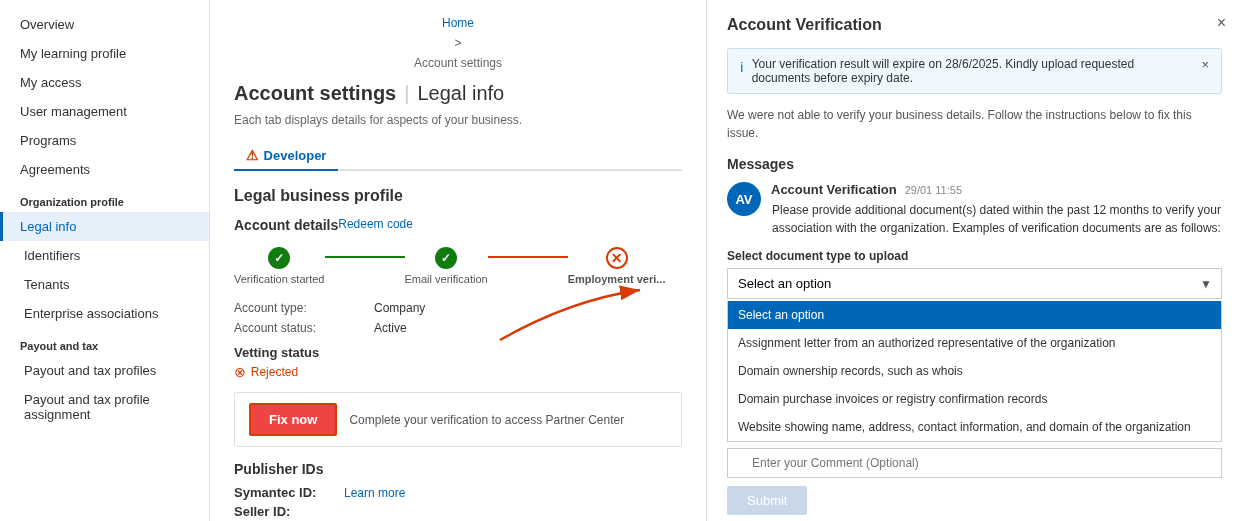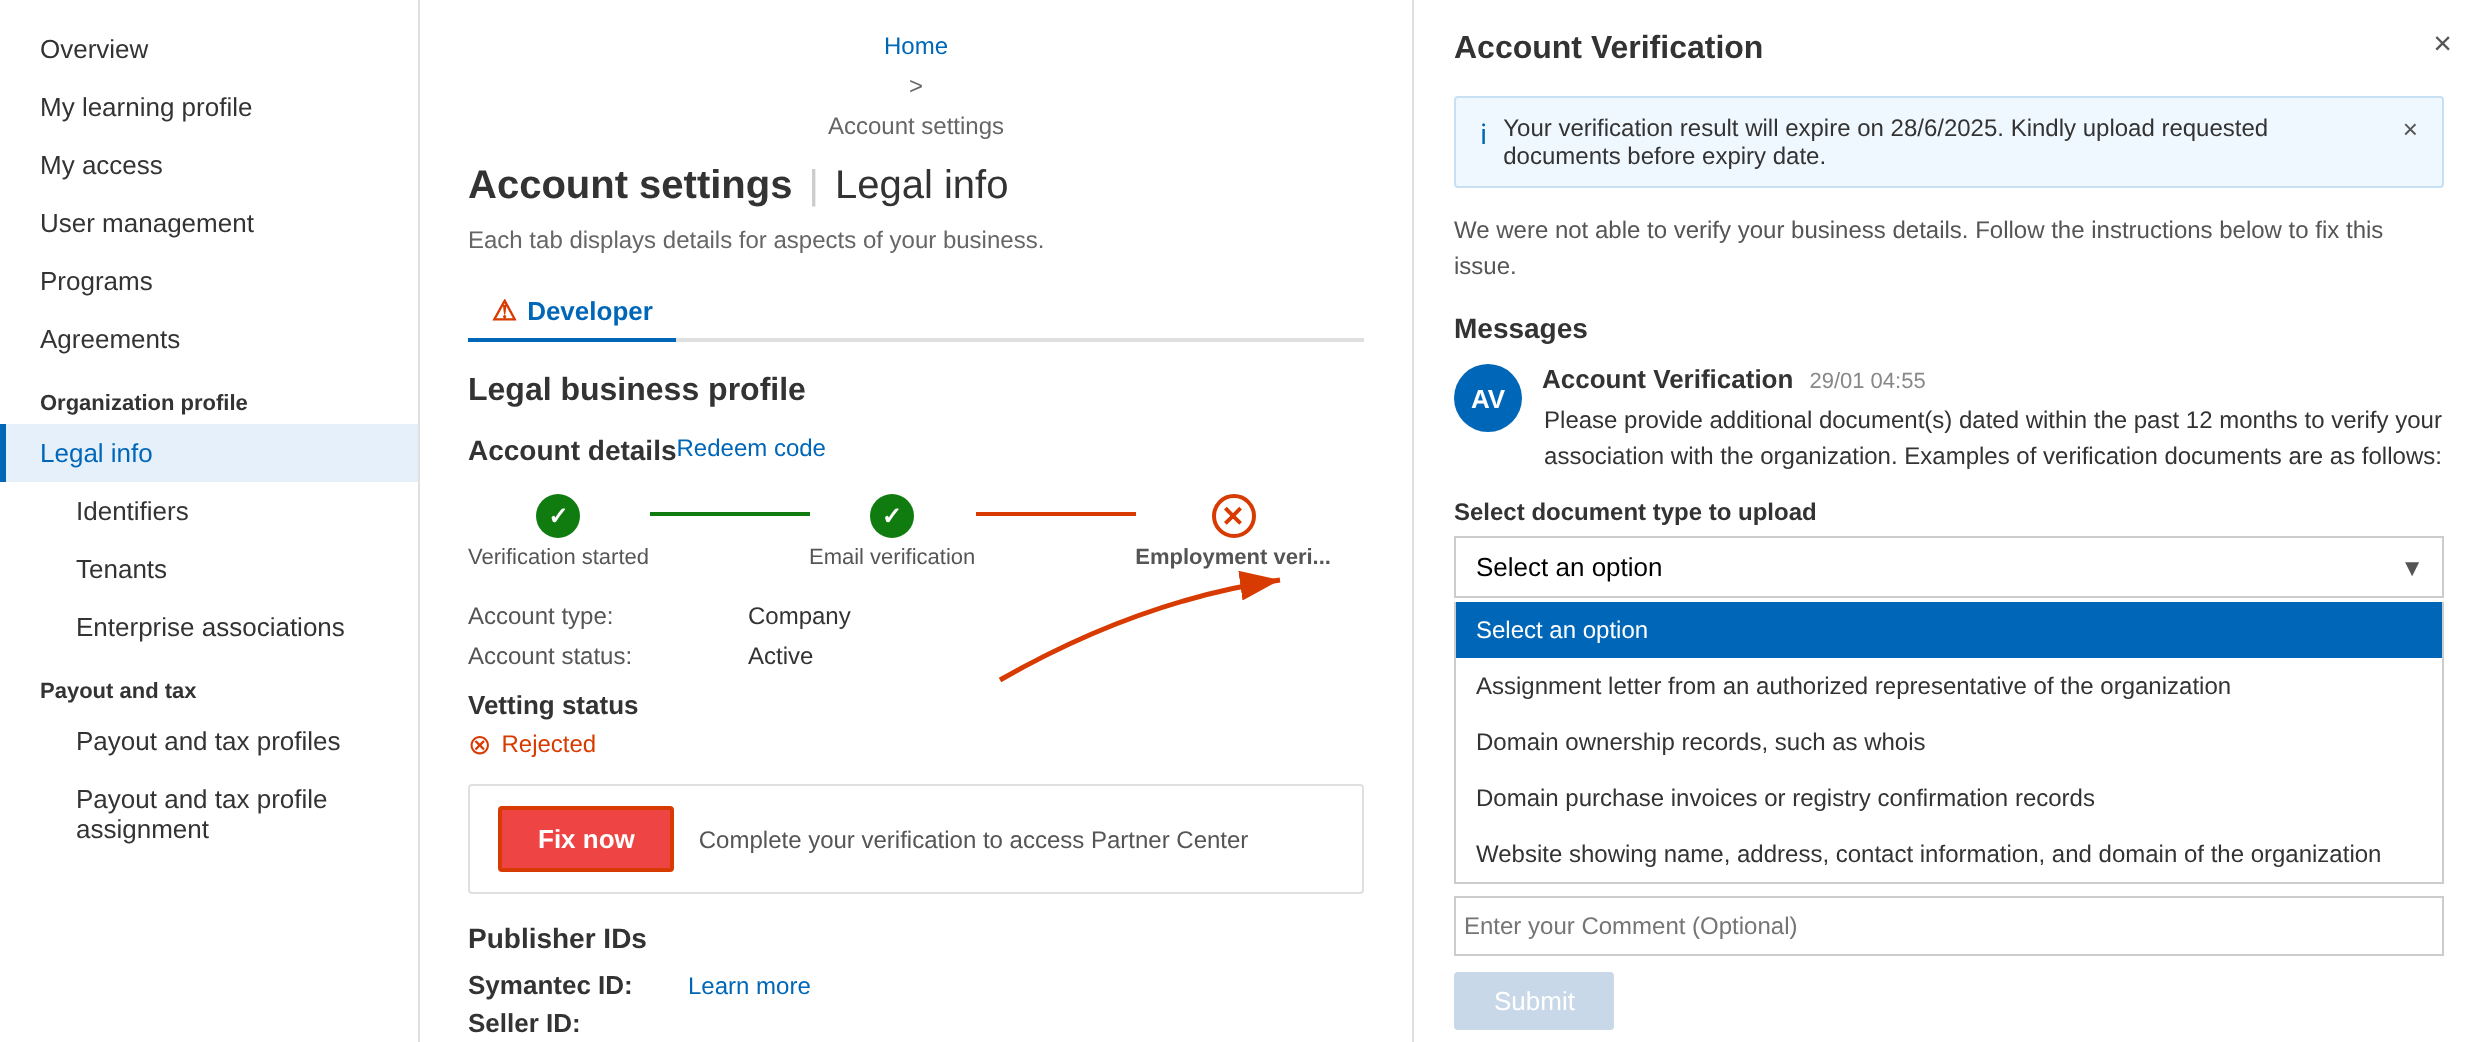--- a/index.html
+++ b/index.html
@@ -3,21 +3,21 @@
   <meta charset="utf-8">
   <style>
     * { box-sizing: border-box; margin: 0; padding: 0; }
     body { font-family: 'Segoe UI', Arial, sans-serif; font-size: 13px; color: #333; background: #f5f5f5; display: flex; height: 521px; overflow: hidden; }
 
     
     .sidebar { width: 210px; background: #fff; border-right: 1px solid #e0e0e0; padding: 10px 0; flex-shrink: 0; height: 100%; overflow-y: auto; }
     .sidebar-item { padding: 7px 20px; cursor: pointer; color: #333; font-size: 13px; }
     .sidebar-item.active { background: #e6f0fb; color: #0067b8; border-left: 3px solid #0067b8; padding-left: 17px; }
     .sidebar-section-header { padding: 12px 20px 4px; font-size: 11px; font-weight: 700; color: #333; text-transform: none; }
-    .sidebar-sub { padding-left: 38px; }
+    .sidebar-sub { padding-left: 24px; }
 
     
     .main-content { flex: 1; background: #fff; padding: 16px 24px; overflow-y: auto; position: relative; }
     .breadcrumb { font-size: 12px; color: #666; margin-bottom: 12px; display: flex; align-items: center; gap: 6px; flex-direction: column; }
     .breadcrumb a { color: #0067b8; text-decoration: none; }
     .page-title { font-size: 20px; font-weight: 600; color: #333; margin-bottom: 4px; }
     .page-subtitle { font-size: 12px; color: #666; margin-bottom: 14px; }
 
     
     .tab-bar { display: flex; gap: 0; margin-bottom: 16px; border-bottom: 2px solid #e0e0e0; }
@@ -89,21 +89,21 @@
     .select-wrapper { position: relative; margin-bottom: 2px; }
     .select-box { width: 100%; border: 1px solid #ccc; padding: 7px 30px 7px 10px; font-size: 13px; background: #fff; appearance: none; cursor: pointer; }
     .select-arrow { position: absolute; right: 10px; top: 50%; transform: translateY(-50%); pointer-events: none; color: #555; font-size: 12px; }
 
     
     .dropdown-options { border: 1px solid #ccc; border-top: none; background: #fff; position: relative; z-index: 10; }
     .dropdown-option { padding: 7px 10px; font-size: 12px; cursor: pointer; color: #333; }
     .dropdown-option.selected { background: #0067b8; color: #fff; }
 
     
-    .comment-input { width: 100%; border: 1px solid #ccc; padding: 7px 4px; font-size: 12px; margin-top: 6px; color: #be185d; }
+    .comment-input { width: 100%; border: 1px solid #ccc; padding: 7px 24px; font-size: 12px; margin-top: 6px; color: #be185d; }
     .submit-btn { background: #c8d8e8; color: #fff; border: none; padding: 7px 20px; font-size: 13px; cursor: not-allowed; margin-top: 8px; border-radius: 2px; }
 
     
     .main-wrapper { position: relative; flex: 1; display: flex; }
   </style>
 </head>
 <body>
 
 <nav class="sidebar">
   <div class="sidebar-item">Overview</div>
@@ -229,21 +229,21 @@
 
     <p class="panel-desc">We were not able to verify your business details. Follow the instructions below to fix this issue.</p>
 
     
     <div class="messages-title">Messages</div>
     <div class="message-card">
       <div class="avatar">AV</div>
       <div class="message-body">
         <div class="message-header">
           <span class="message-sender">Account Verification</span>
-          <span class="message-time">29/01 04:55</span>
+          <span class="message-time">29/01 11:55</span>
         </div>
         <p class="message-text">Please provide additional document(s) dated within the past 12 months to verify your association with the organization. Examples of verification documents are as follows:</p>
       </div>
     </div>
 
     
     <div class="select-label">Select document type to upload</div>
     <div class="select-wrapper">
       <select class="select-box">
         <option>Select an option</option>

